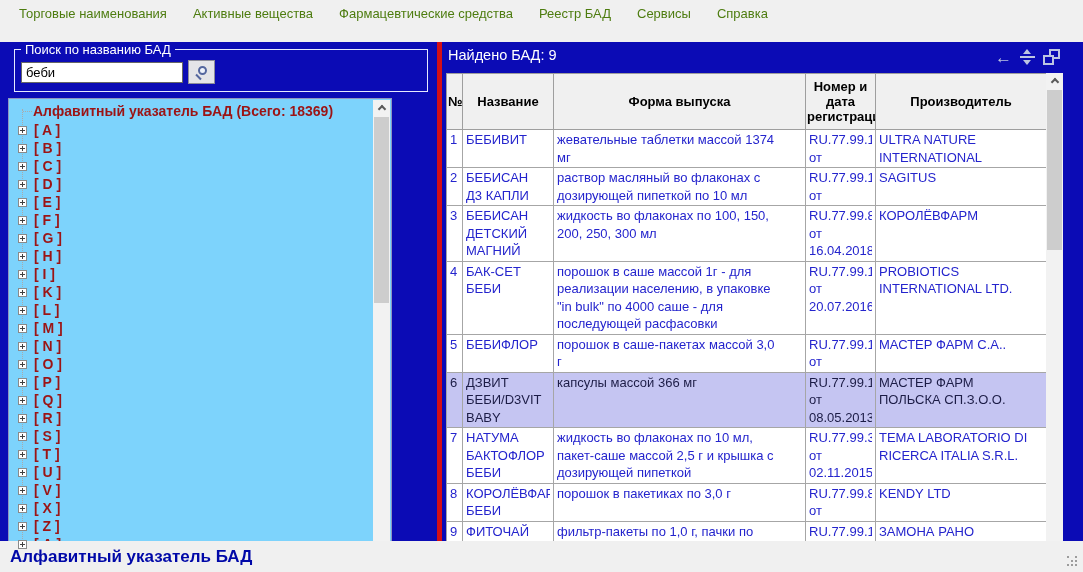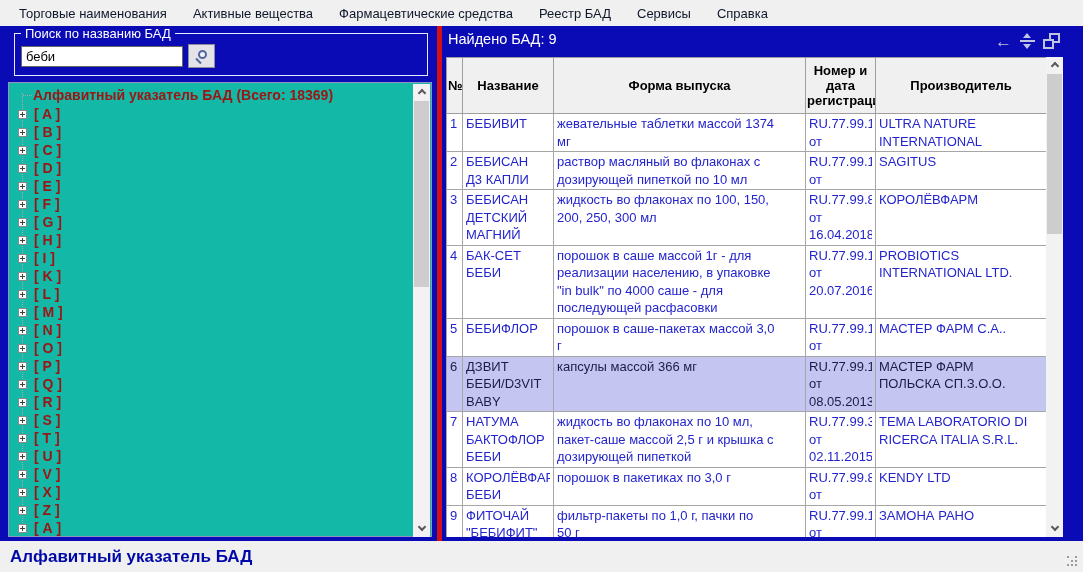--- a/index.html
+++ b/index.html
@@ -3,45 +3,45 @@
 <meta charset="utf-8">
 <style>
   * { margin:0; padding:0; box-sizing:border-box; }
   body { background:#d8d8d8; }
   #app { position:relative; width:1083px; height:572px; overflow:hidden;
          font-family:"Liberation Sans", sans-serif; background:#f0f0f0; }
 
   
   .menubar { position:absolute; left:0; top:0; width:1083px; height:26px;
              background:#f0f0f0; display:flex; align-items:center; padding-left:6px; }
-  .menu-item { font-size:13px; color:#0f172a; padding:4px 13px; cursor:default; }
-
-  
-  .main { position:absolute; left:0; top:26px; width:1083px; height:515px; background:#0b0bb5; }
+  .menu-item { font-size:13px; color:#4d7c0f; padding:4px 13px; cursor:default; }
+
+  
+  .main { position:absolute; left:0; top:42px; width:1083px; height:515px; background:#0b0bb5; }
   .divider-red { position:absolute; left:437px; top:0; width:5px; height:515px; background:#d40f16; }
 
   
   .search-group { position:absolute; left:14px; top:7px; width:414px; height:43px;
                   border:1px solid #e6e9ff; }
   .search-label { position:absolute; top:-8px; left:6px; background:#0b0bb5; color:#ffffff;
                   font-size:13px; padding:0 4px; white-space:nowrap; }
   .search-input { position:absolute; left:6px; top:12px; width:162px; height:21px;
                   border:1px solid #666; font-size:13px; padding:0 4px; color:#000;
                   font-family:"Liberation Sans", sans-serif; outline:none; }
   .search-btn { position:absolute; left:173px; top:10px; width:27px; height:24px;
                 background:#e4e4e8; border:1px solid #8d8d99; cursor:pointer; }
   .mag { position:relative; display:block; width:18px; height:18px; margin:1px auto 0; }
   .mag-circle { position:absolute; left:5px; top:2px; width:9px; height:9px;
                 border:2px solid #54669e; border-radius:50%; background:#eef2fb; }
   .mag-handle { position:absolute; left:2px; top:12px; width:7px; height:2px;
                 background:#54669e; transform:rotate(45deg); }
 
   
-  .tree-panel { position:absolute; left:8px; top:56px; width:424px; height:455px;
-                background:#14b8a6; border:1px solid #8f95c0; }
+  .tree-panel { position:absolute; left:8px; top:56px; width:384px; height:455px;
+                background:#7dd3fc; border:1px solid #8f95c0; }
   .tree-inner { position:absolute; left:0; top:0; width:405px; height:453px;
                 overflow:hidden; padding-top:3px; }
   .tree-vline { position:absolute; left:13px; top:10px; height:436px;
                 border-left:1px dotted #aaaaaa; }
   .tree-root { position:relative; height:19px; line-height:19px; margin-left:24px;
                font-size:14px; font-weight:bold; color:#9c1414; white-space:nowrap; cursor:default; }
   .root-stub { position:absolute; left:-10px; top:9px; width:9px; border-top:1px dotted #aaaaaa; }
   .tree-list { list-style:none; }
   .tree-item { position:relative; height:18px; display:flex; align-items:center; cursor:default; }
   .expand-box { position:relative; margin-left:9px; width:9px; height:9px;

